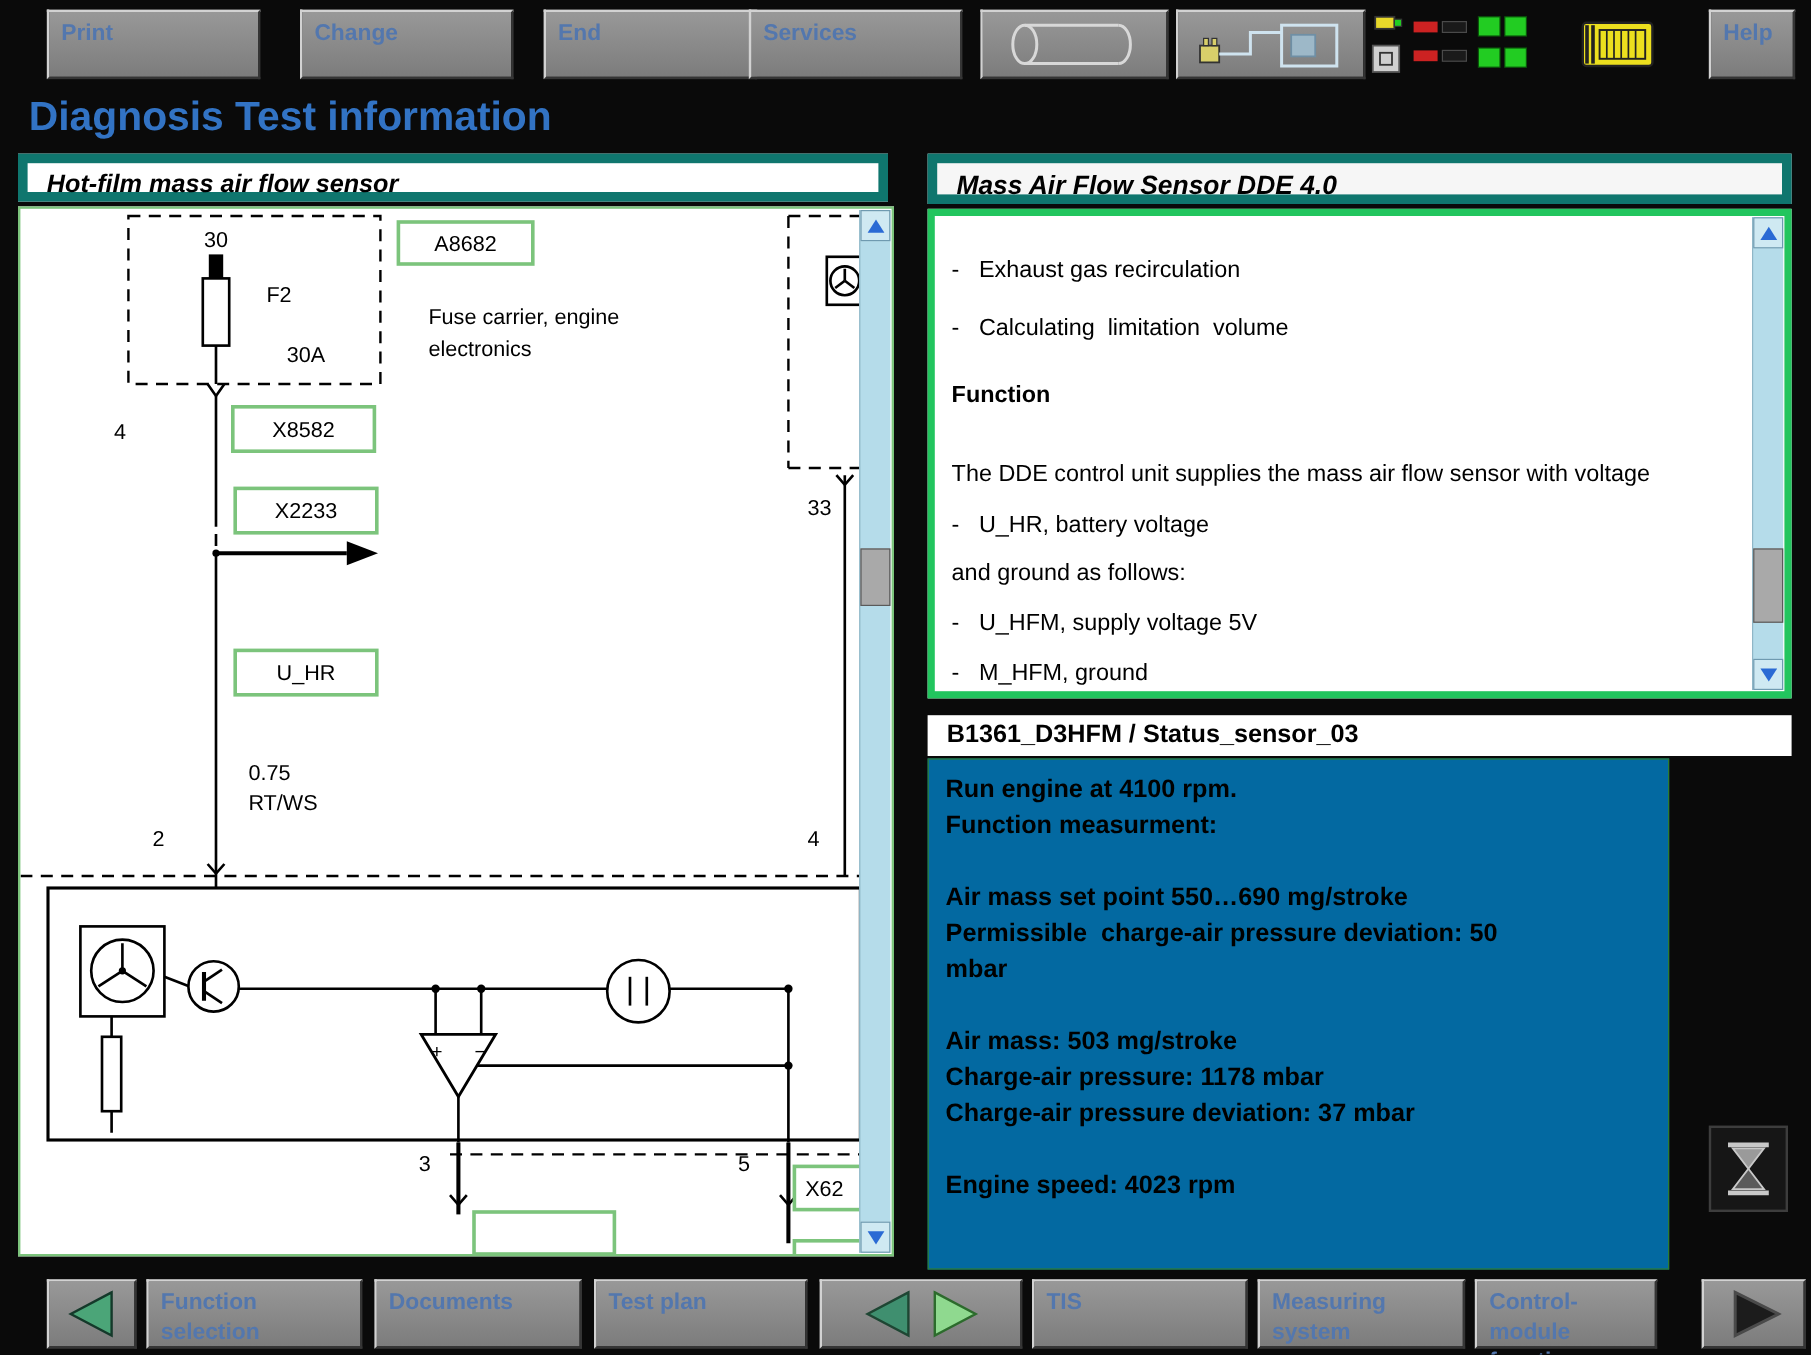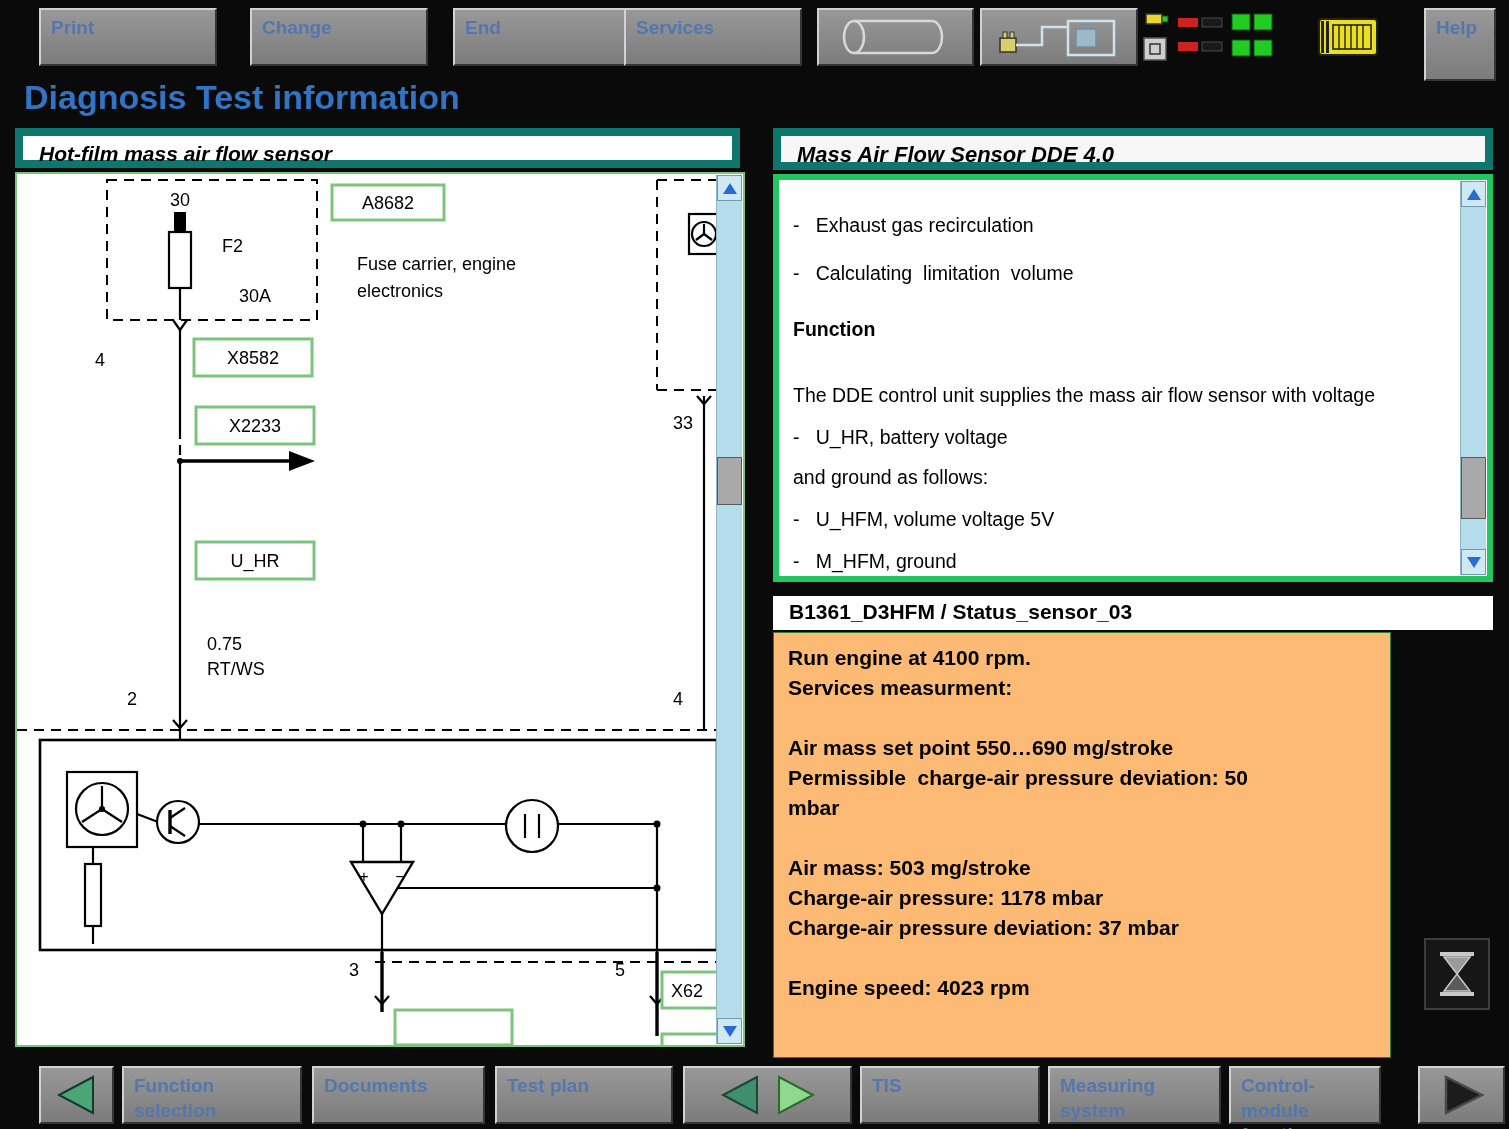--- a/index.html
+++ b/index.html
@@ -16,21 +16,21 @@
 
   .page-title{position:absolute;left:24px;top:78px;font-size:34px;font-weight:bold;color:#3273c4;}
 
   
   .panel-header{position:absolute;background:#fff;border:8px solid #0f766e;font-style:italic;}
   .panel-header .hd{display:block;padding:6px 16px;font-size:22px;font-weight:bold;color:#000;}
   .diagram-panel{position:absolute;left:15px;top:172px;width:730px;height:875px;background:#fff;border:2px solid #7cc47c;overflow:hidden;}
   .info-panel{position:absolute;left:773px;top:174px;width:720px;height:408px;background:#fff;border:6px solid #22c55e;overflow:hidden;}
   .status-header{position:absolute;left:773px;top:596px;width:720px;height:34px;background:#fff;}
   .status-header .hd{display:block;padding:4px 16px;font-size:21px;font-weight:bold;color:#000;}
-  .status-box{position:absolute;left:773px;top:632px;width:618px;height:426px;background:#fdba74;border:1px solid #2e7d32;padding:10px 14px;overflow:hidden;}
+  .status-box{position:absolute;left:773px;top:632px;width:618px;height:426px;background:#0369a1;border:1px solid #2e7d32;padding:10px 14px;overflow:hidden;}
   .status-line{min-height:30px;line-height:30px;font-size:21px;font-weight:bold;color:#000;white-space:pre-wrap;}
 
   .info-content{position:absolute;left:0;top:0;right:28px;bottom:0;padding:16px 10px 0 14px;color:#000;font-size:19.5px;}
   .info-line{white-space:pre-wrap;line-height:22px;}
   .i-b1{margin-top:18px;} .i-b2{margin-top:26px;}
   .i-fn{margin-top:34px;font-weight:bold;}
   .i-t1{margin-top:44px;} .i-t2{margin-top:18px;}
   .i-b3{margin-top:20px;} .i-b4{margin-top:20px;} .i-b5{margin-top:20px;}
 
   
@@ -116,21 +116,21 @@
         <rect x="15" y="12" width="3" height="32" fill="#222"></rect>
         <rect x="22" y="16" width="38" height="24" fill="none" stroke="#222" stroke-width="1.6"></rect>
         <line x1="28" y1="16" x2="28" y2="40" stroke="#222" stroke-width="1.4"></line>
         <line x1="34" y1="16" x2="34" y2="40" stroke="#222" stroke-width="1.4"></line>
         <line x1="40" y1="16" x2="40" y2="40" stroke="#222" stroke-width="1.4"></line>
         <line x1="46" y1="16" x2="46" y2="40" stroke="#222" stroke-width="1.4"></line>
         <line x1="52" y1="16" x2="52" y2="40" stroke="#222" stroke-width="1.4"></line>
       </svg>
     </div>
 
-    <div class="btn3d" style="left:1412px;top:8px;width:72px;height:73px">
+    <div class="btn3d" style="left:1412px;top:8px;width:72px;height:58px">
       <span class="btn-label">Help</span>
     </div>
   </div>
 
   <div class="page-title">Diagnosis Test information</div>
 
   <div class="panel-header" style="left:15px;top:128px;width:725px;height:40px">
     <span class="hd" style="font-size:21px">Hot-film mass air flow sensor</span>
   </div>
 
@@ -280,41 +280,41 @@
   </div>
 
   <div class="info-panel">
     <div class="info-content">
       <div class="info-line i-b1">-   Exhaust gas recirculation</div>
       <div class="info-line i-b2">-   Calculating  limitation  volume</div>
       <div class="info-line i-fn">Function</div>
       <div class="info-line i-t1">The DDE control unit supplies the mass air flow sensor with voltage</div>
       <div class="info-line i-b3">-   U_HR, battery voltage</div>
       <div class="info-line i-t2">and ground as follows:</div>
-      <div class="info-line i-b4">-   U_HFM, volume voltage 5V</div>
+      <div class="info-line i-b4">-   U_HFM, supply voltage 5V</div>
       <div class="info-line i-b5">-   M_HFM, ground</div>
     </div>
     <div class="vscroll">
       <div class="sb-btn sb-top">
           <div class="tri-up"></div>
         </div>
       <div class="sb-thumb" style="top:276px;height:62px"></div>
       <div class="sb-btn sb-bottom">
           <div class="tri-down"></div>
         </div>
     </div>
   </div>
 
   <div class="status-header">
     <span class="hd">B1361_D3HFM / Status_sensor_03</span>
   </div>
 
   <div class="status-box">
     <div class="status-line">Run engine at 4100 rpm.</div>
-    <div class="status-line">Services measurment:</div>
+    <div class="status-line">Function measurment:</div>
     <div class="status-line"></div>
     <div class="status-line">Air mass set point 550…690 mg/stroke</div>
     <div class="status-line">Permissible  charge-air pressure deviation: 50</div>
     <div class="status-line">mbar</div>
     <div class="status-line"></div>
     <div class="status-line">Air mass: 503 mg/stroke</div>
     <div class="status-line">Charge-air pressure: 1178 mbar</div>
     <div class="status-line">Charge-air pressure deviation: 37 mbar</div>
     <div class="status-line"></div>
     <div class="status-line">Engine speed: 4023 rpm</div>

